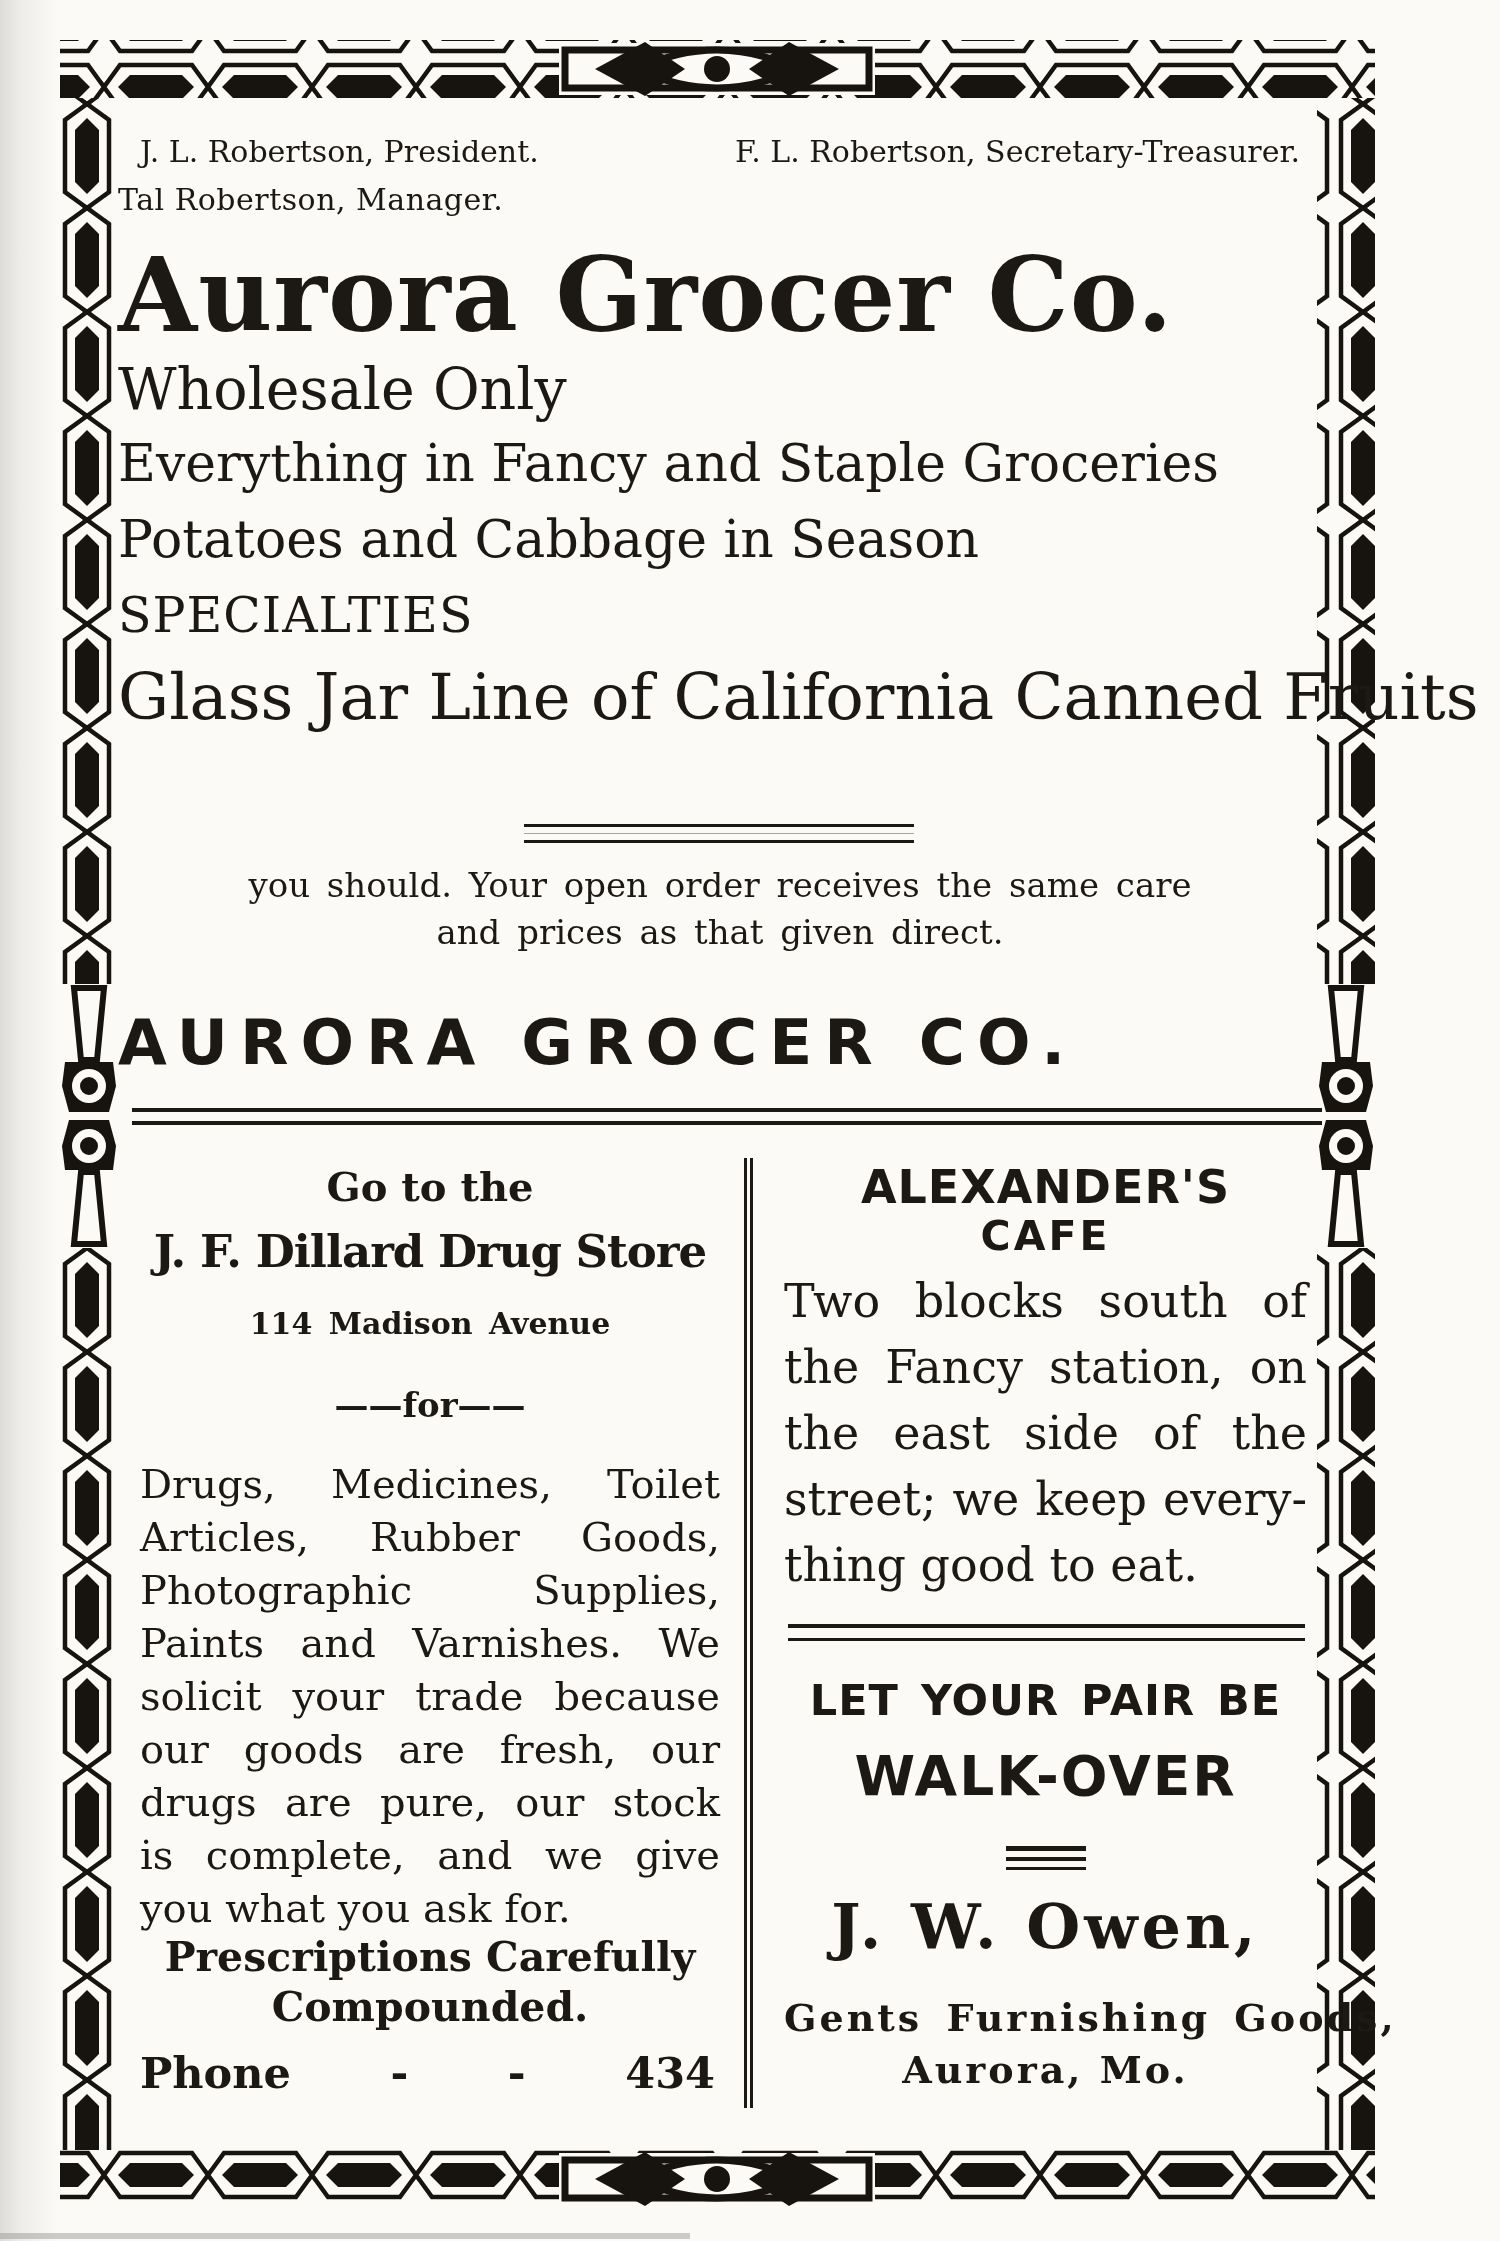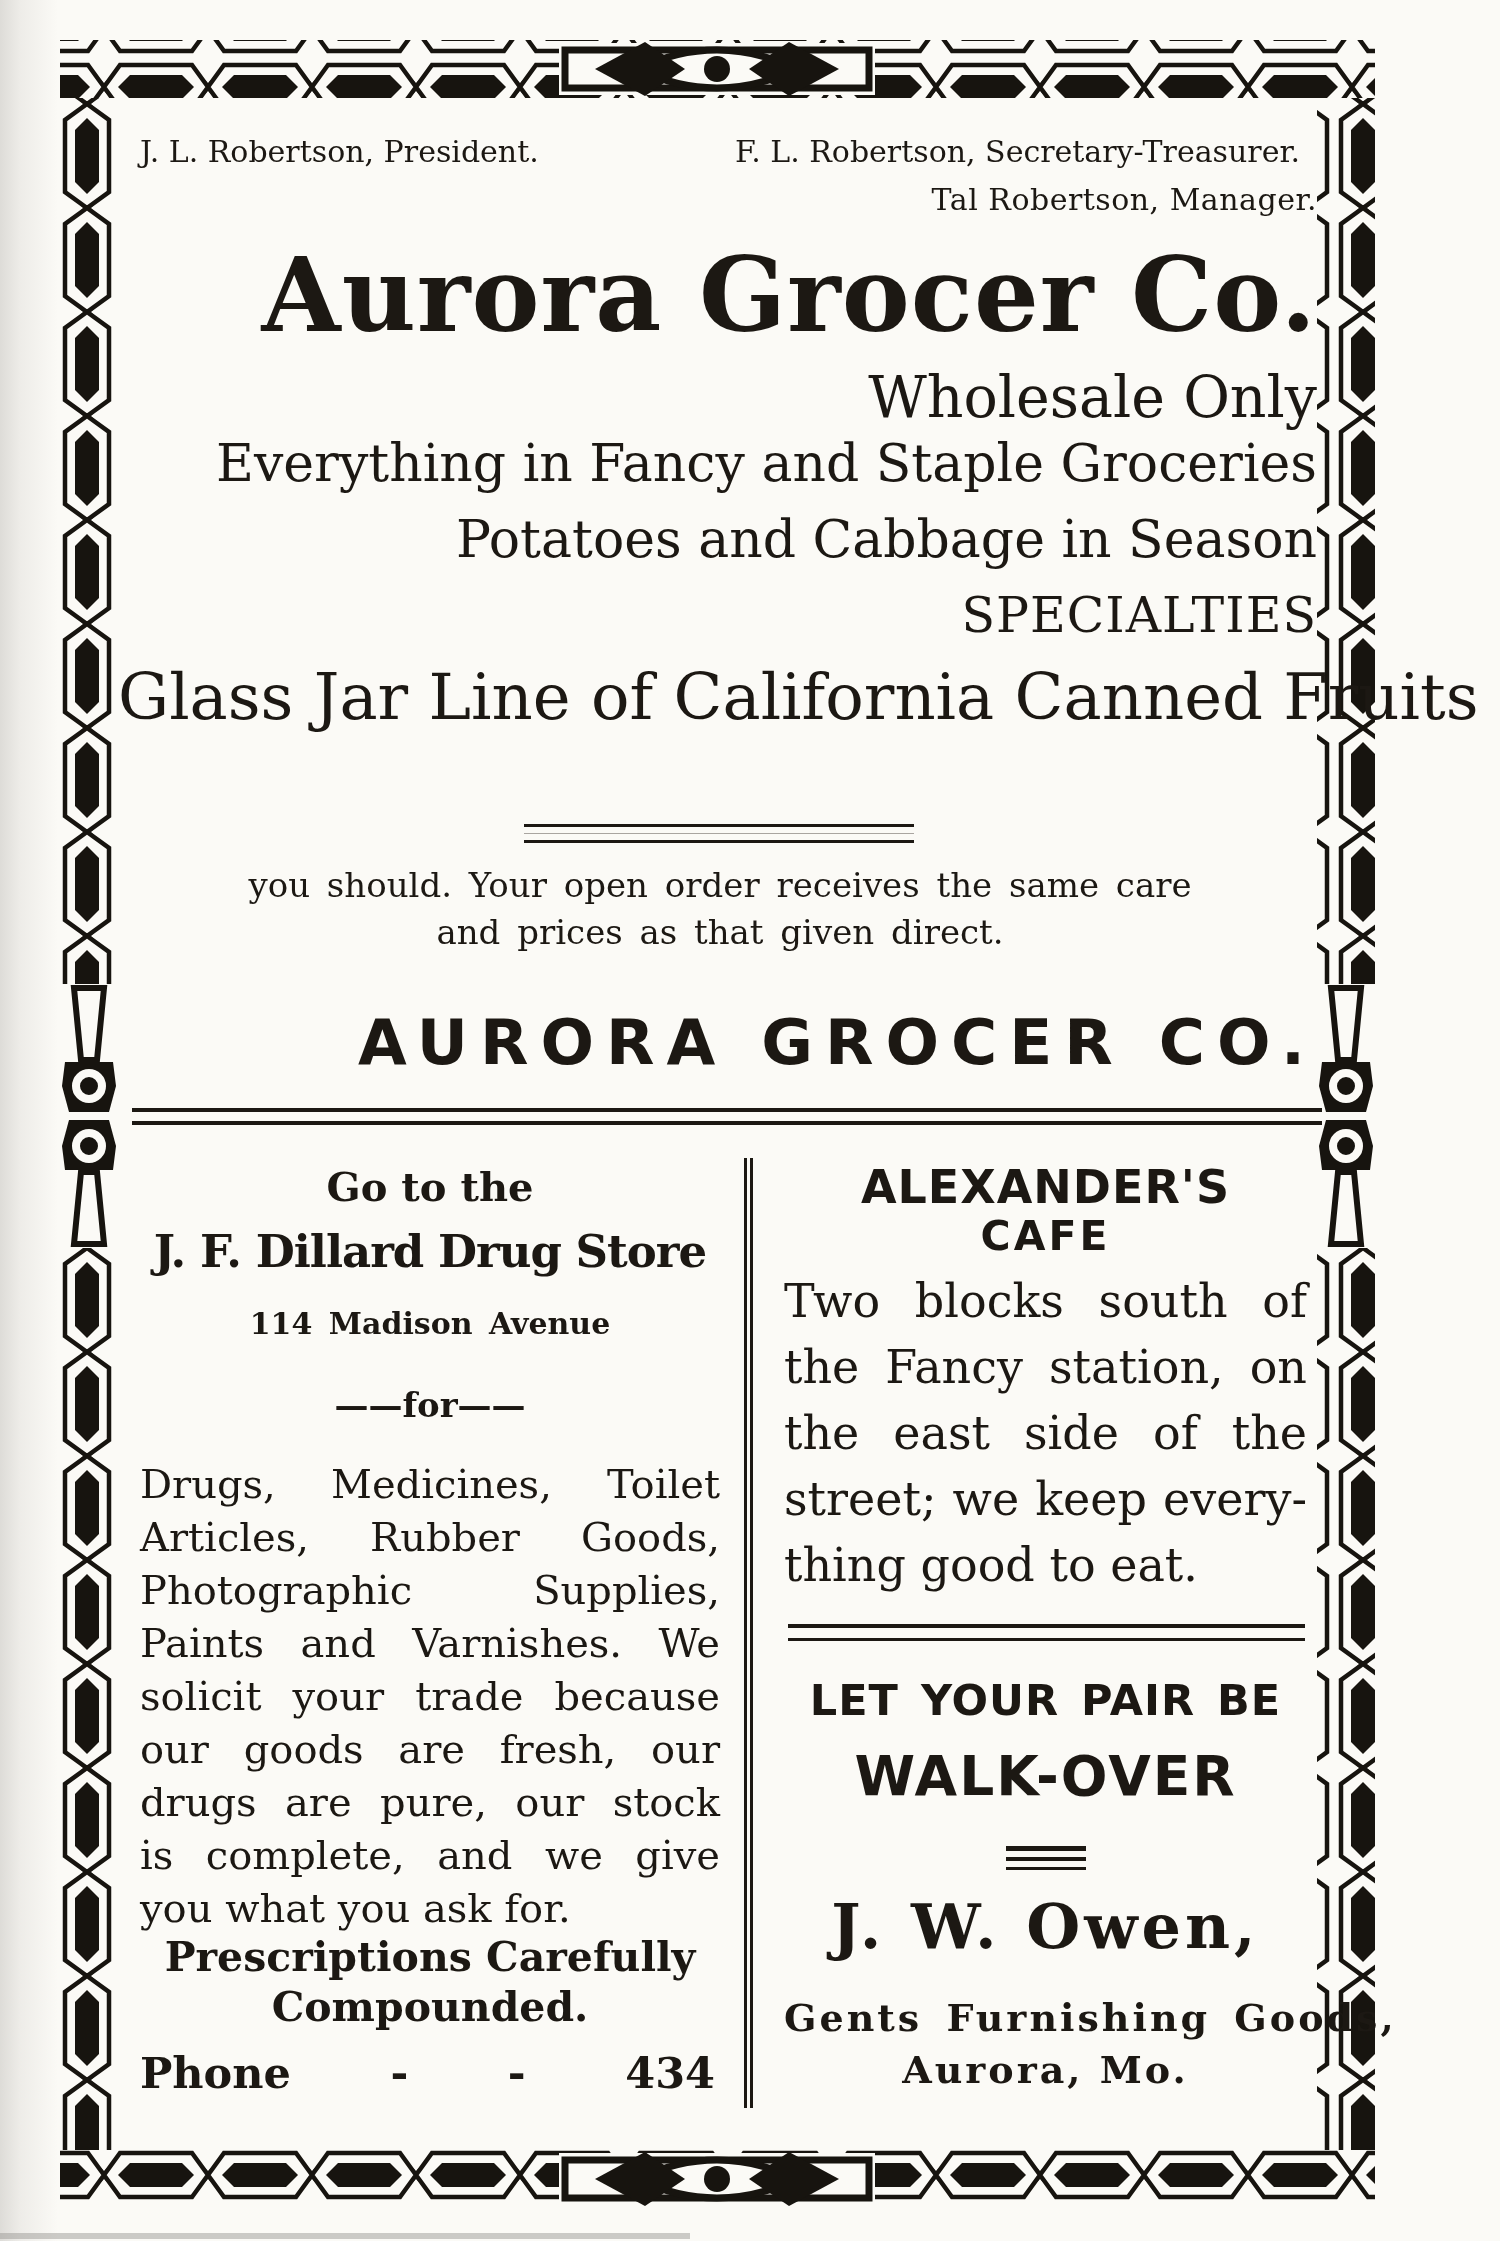--- a/index.html
+++ b/index.html
@@ -12,29 +12,29 @@
     position:absolute;left:0;top:0;width:58px;height:2241px;
     background:linear-gradient(90deg,#c5c3bf 0%,#e3e1dd 35%,rgba(251,250,246,0) 100%);
     opacity:.55;pointer-events:none;
   }
   .scan-edge-bottom{
     position:absolute;left:0;bottom:2px;width:46%;height:6px;
     background:#9b9995;opacity:.5;pointer-events:none;
   }
   .frame{position:absolute;left:0;top:0;}
   .abs{position:absolute;line-height:1.05;white-space:nowrap;}
-  .ctr{left:118px;width:1199px;text-align:right;}
+  .ctr{left:118px;width:1199px;text-align:left;}
   .serif{font-family:"DejaVu Serif","Liberation Serif",serif;}
   .sans{font-family:"DejaVu Sans","Liberation Sans",sans-serif;}
 
   .officers{position:absolute;left:140px;width:1160px;top:134px;display:flex;
     justify-content:space-between;font-size:30px;}
   .officers-center{top:184px;font-size:30px;letter-spacing:.5px;}
   .title{top:242px;font-size:102px;font-weight:600;letter-spacing:1px;}
-  .wholesale{top:368px;font-size:57px;}
+  .wholesale{top:360px;font-size:57px;}
   .line-everything{top:436px;font-size:52px;}
   .line-potatoes{top:512px;font-size:52px;}
   .specialties{top:590px;font-size:49px;letter-spacing:1px;}
   .line-glass{top:664px;font-size:64px;}
   .line-tablets{top:738px;font-size:52px;}
 
   .short-rule{position:absolute;left:524px;top:824px;width:390px;}
   .short-rule .r1{height:3px;background:#1c1813;}
   .short-rule .r2{height:1px;background:#a9a5a0;margin:6px 0;}
   .short-rule .r3{height:3px;background:#1c1813;}

